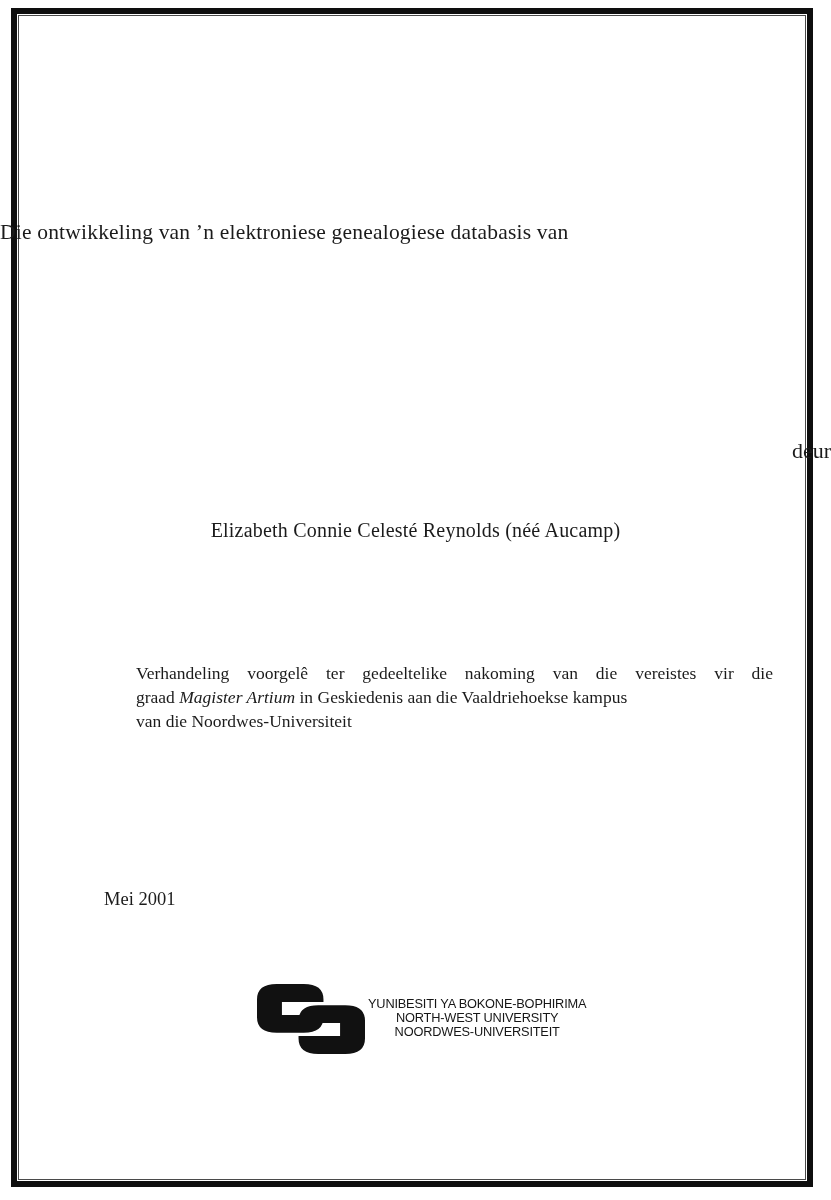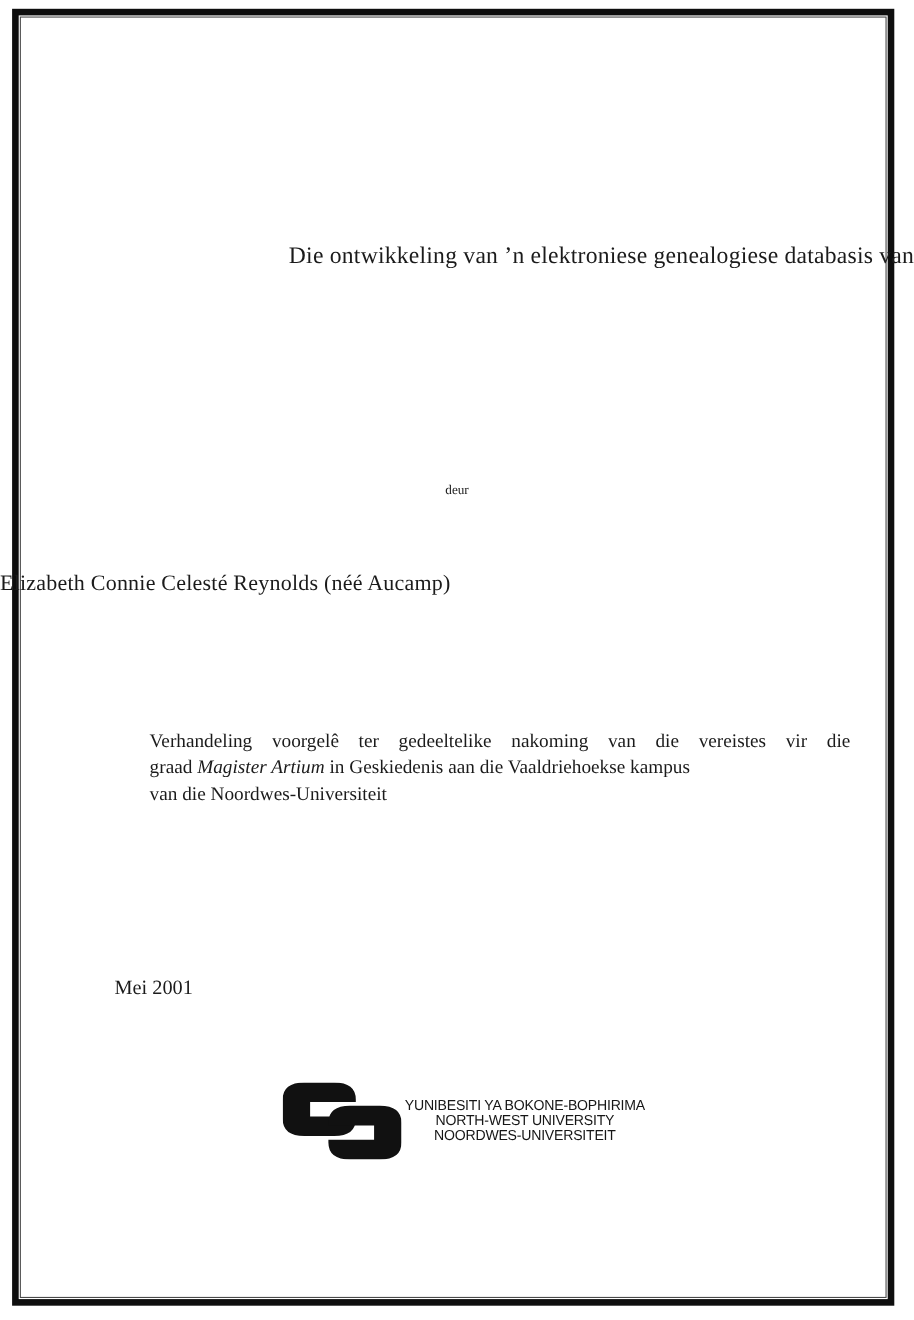--- a/index.html
+++ b/index.html
@@ -13,30 +13,30 @@
   .frame-outer{
     position:absolute;left:11px;top:8px;width:802px;height:1179px;
     border:6px solid #0e0e0e;box-sizing:border-box;
   }
   .frame-inner{
     position:absolute;inset:1px;border:1px solid #4a4a4a;
   }
   
   .thesis-title{
     position:absolute;top:211px;left:0;width:100%;
-    text-align:right;font-size:21.5px;line-height:43px;
+    text-align:left;font-size:21.5px;line-height:43px;
     letter-spacing:.2px;
   }
   .byline{
     position:absolute;top:438px;left:0;width:100%;
-    text-align:center;font-size:12px;
+    text-align:right;font-size:22px;
   }
   .author-name{
     position:absolute;top:519px;left:0;width:100%;
-    text-align:left;font-size:20px;letter-spacing:.2px;
+    text-align:center;font-size:20px;letter-spacing:.2px;
   }
   .degree-statement{
     position:absolute;top:661px;left:104px;width:637px;
     font-size:17.5px;line-height:24px;margin-left:32px;
   }
   .degree-statement .justified{
     text-align:justify;text-align-last:justify;
   }
   .degree-statement .italic{font-style:italic;}
   .supervisor-block{

